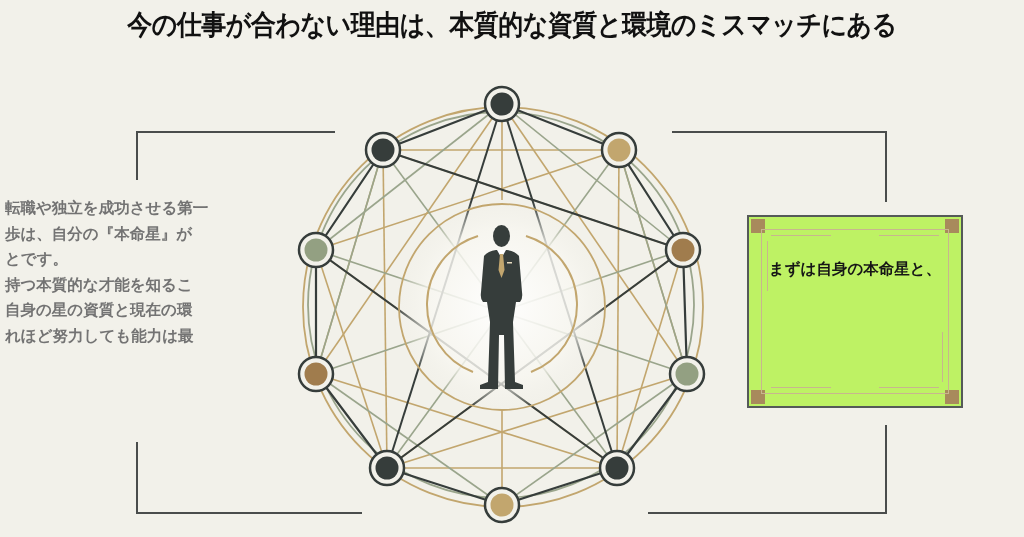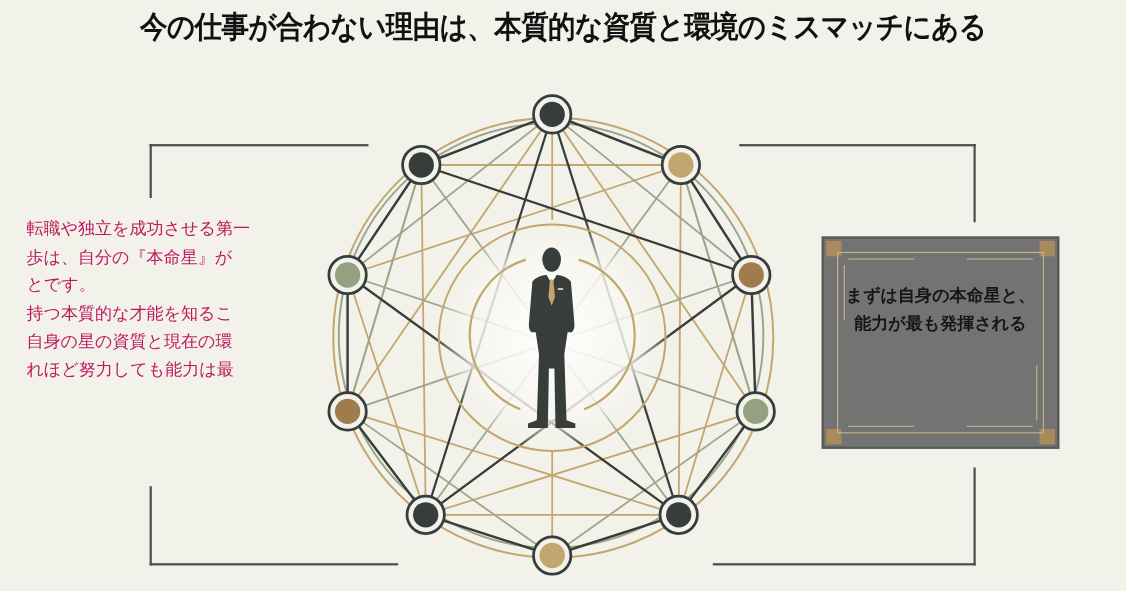--- a/index.html
+++ b/index.html
@@ -11,28 +11,28 @@
     color: #111;
   }
   .title {
     position: absolute; left: 0; top: 8px; width: 1024px;
     text-align: center; font-size: 25px; font-weight: bold;
     letter-spacing: -0.5px; color: #111;
     font-family: "DejaVu Sans", sans-serif;
     transform: scaleY(1.1);
   }
   .left-text {
-    position: absolute; left: 24px; top: 196px; width: 270px;
-    font-size: 15.5px; font-weight: normal; line-height: 25.5px; color: #be185d;
+    position: absolute; left: 5px; top: 196px; width: 270px;
+    font-size: 15.5px; font-weight: bold; line-height: 25.5px; color: #737373;
   }
   .left-text .line { display: block; white-space: nowrap; }
   .bracket { position: absolute; border-color: #4a4d4c; border-style: solid; border-width: 0; }
   .panel {
     position: absolute; left: 747px; top: 215px; width: 216px; height: 193px;
-    border: 2px solid #555a58; background: #737373; box-sizing: border-box;
+    border: 2px solid #555a58; background: #bef264; box-sizing: border-box;
   }
   .panel .corner { position: absolute; width: 14px; height: 14px; background: #a88a5c; }
   .panel .frame-line { position: absolute; border-color: #c8b68e; border-style: solid; border-width: 0; }
   .panel-text {
     position: absolute; left: 0; top: 40px; width: 100%;
     text-align: center; font-size: 15.5px; font-weight: bold; line-height: 25px; color: #161616;
   }
   .panel-text .line { display: block; white-space: nowrap; }
   svg.diagram { position: absolute; left: 0; top: 0; }
 </style>
@@ -63,21 +63,20 @@
   <div class="corner" style="right:2px; bottom:2px;"></div>
   <div class="frame-line" style="left:12px; top:12px; right:12px; bottom:12px; border-width:1.5px;"></div>
   <div class="frame-line" style="left:22px; top:18px; width:60px; height:0; border-top-width:1.5px;"></div>
   <div class="frame-line" style="right:22px; top:18px; width:60px; height:0; border-top-width:1.5px;"></div>
   <div class="frame-line" style="left:22px; bottom:18px; width:60px; height:0; border-top-width:1.5px;"></div>
   <div class="frame-line" style="right:22px; bottom:18px; width:60px; height:0; border-top-width:1.5px;"></div>
   <div class="frame-line" style="left:18px; top:24px; width:0; height:50px; border-left-width:1.5px;"></div>
   <div class="frame-line" style="right:18px; bottom:24px; width:0; height:50px; border-left-width:1.5px;"></div>
   <div class="panel-text">
     <span class="line">まずは自身の本命星と、</span>
-    <span class="line">能力が最も発揮される</span>
   </div>
 </div>
 
 <svg class="diagram" width="1024" height="537" viewBox="0 0 1024 537">
   <defs>
     <radialGradient id="glow" cx="50%" cy="50%" r="50%">
       <stop offset="0%" stop-color="#ffffff" stop-opacity="0.95"></stop>
       <stop offset="70%" stop-color="#f8f7f1" stop-opacity="0.8"></stop>
       <stop offset="100%" stop-color="#f2f1ea" stop-opacity="0"></stop>
     </radialGradient>

